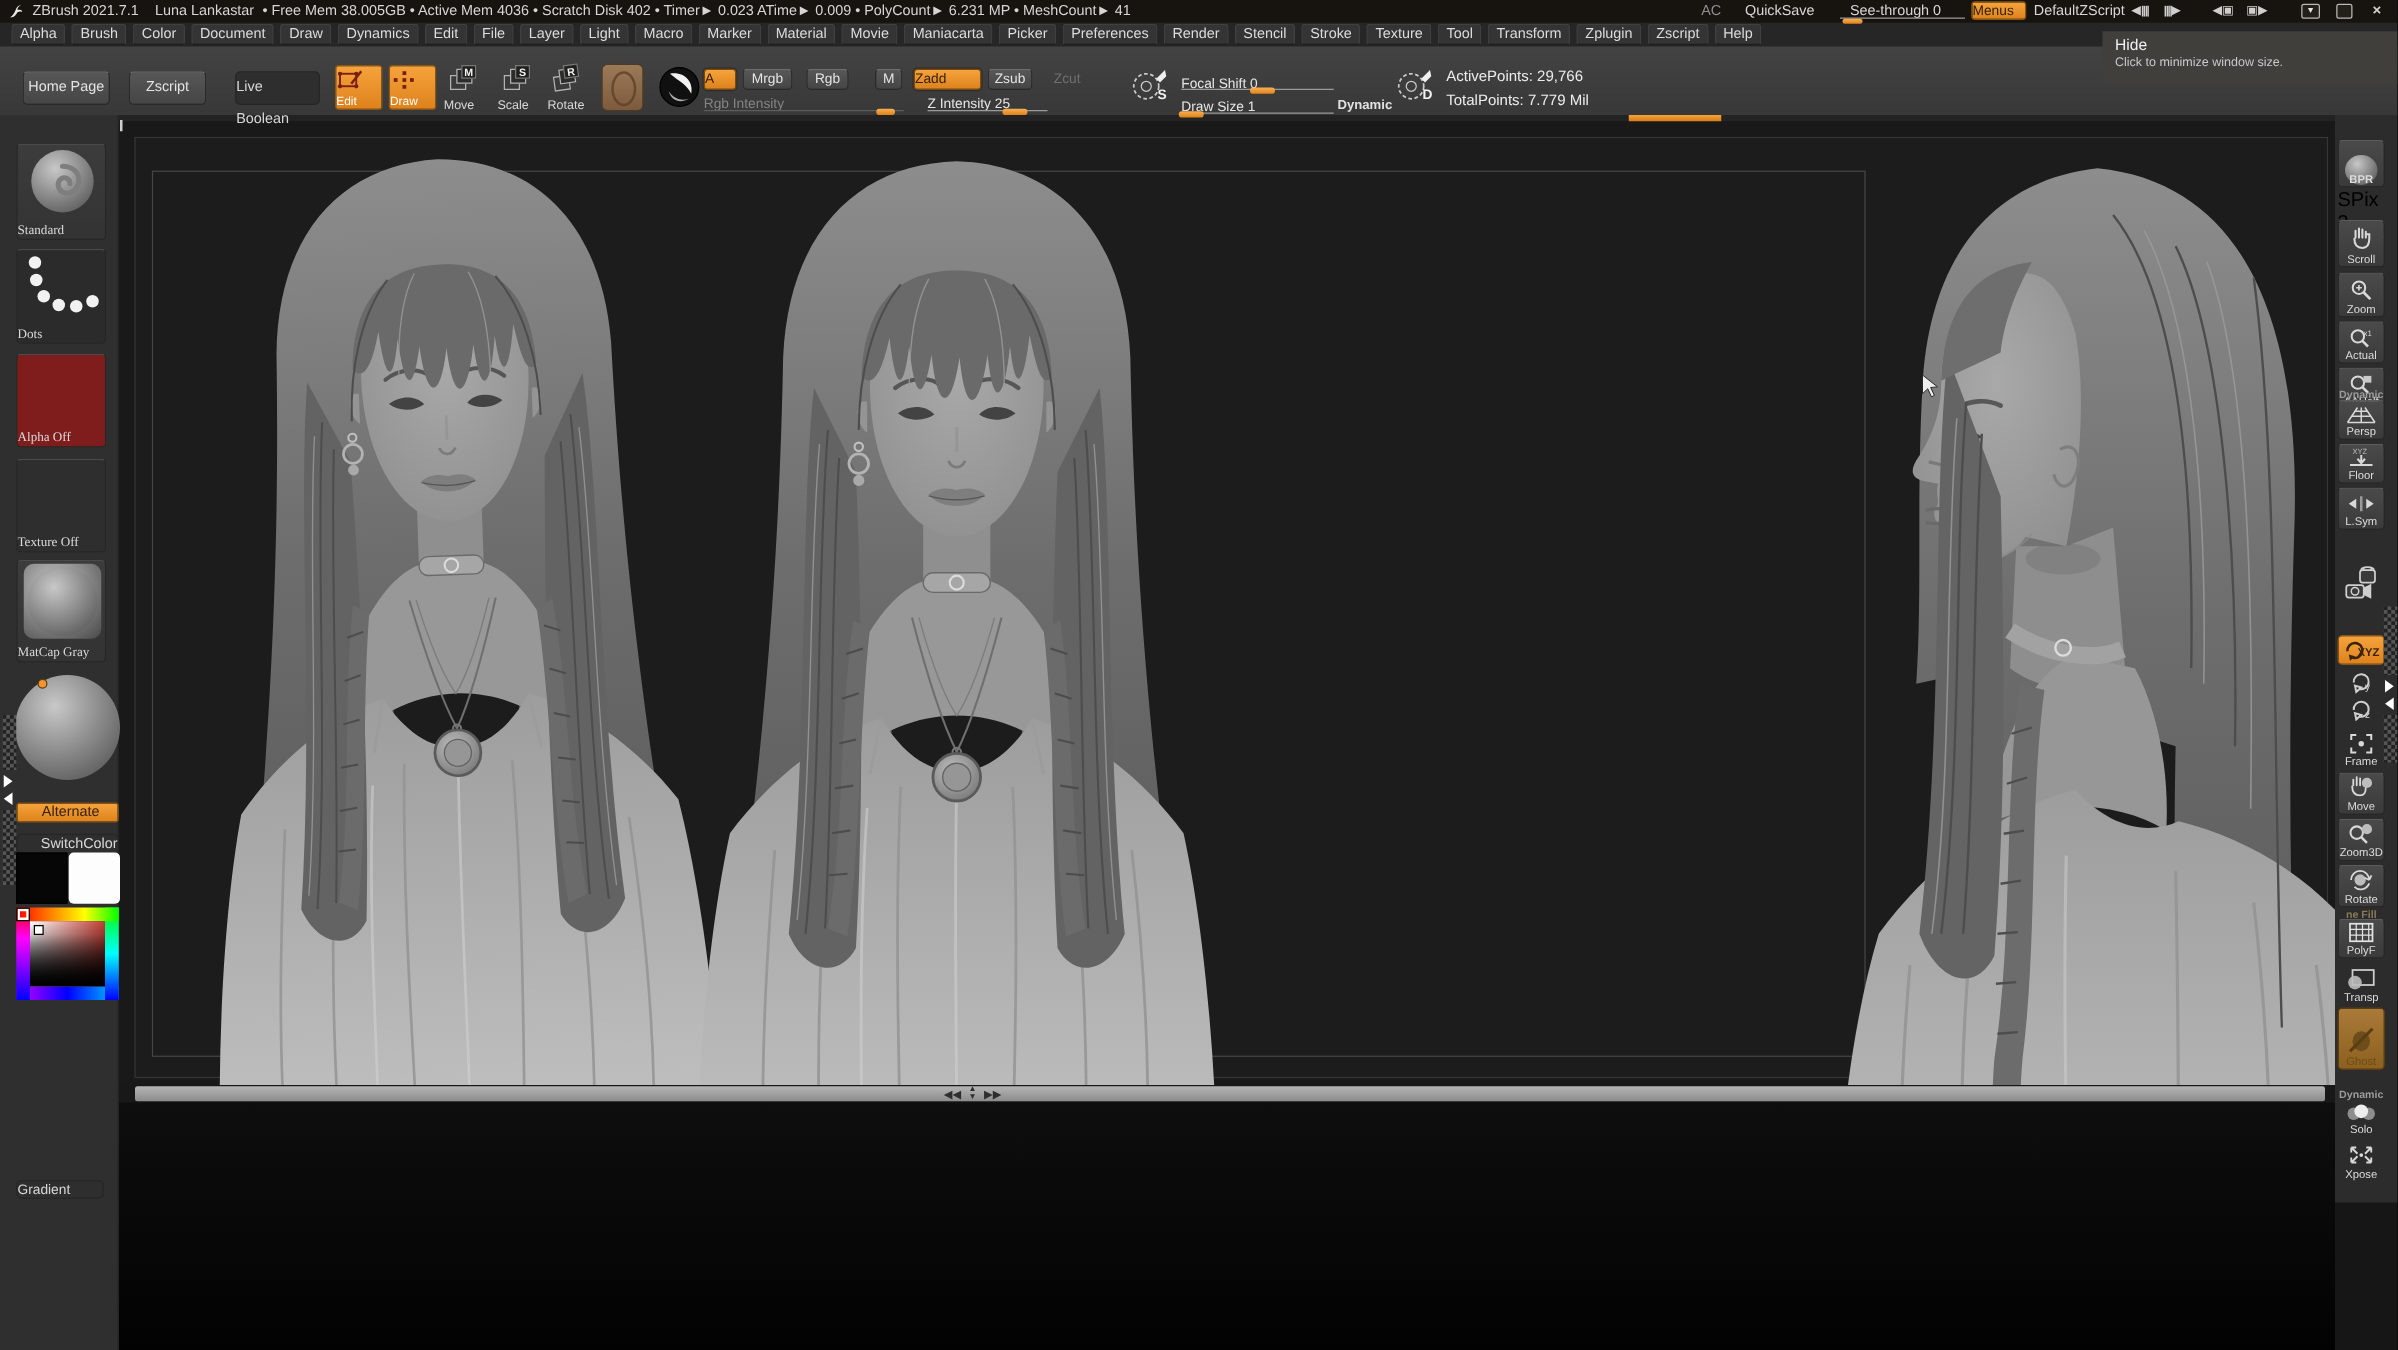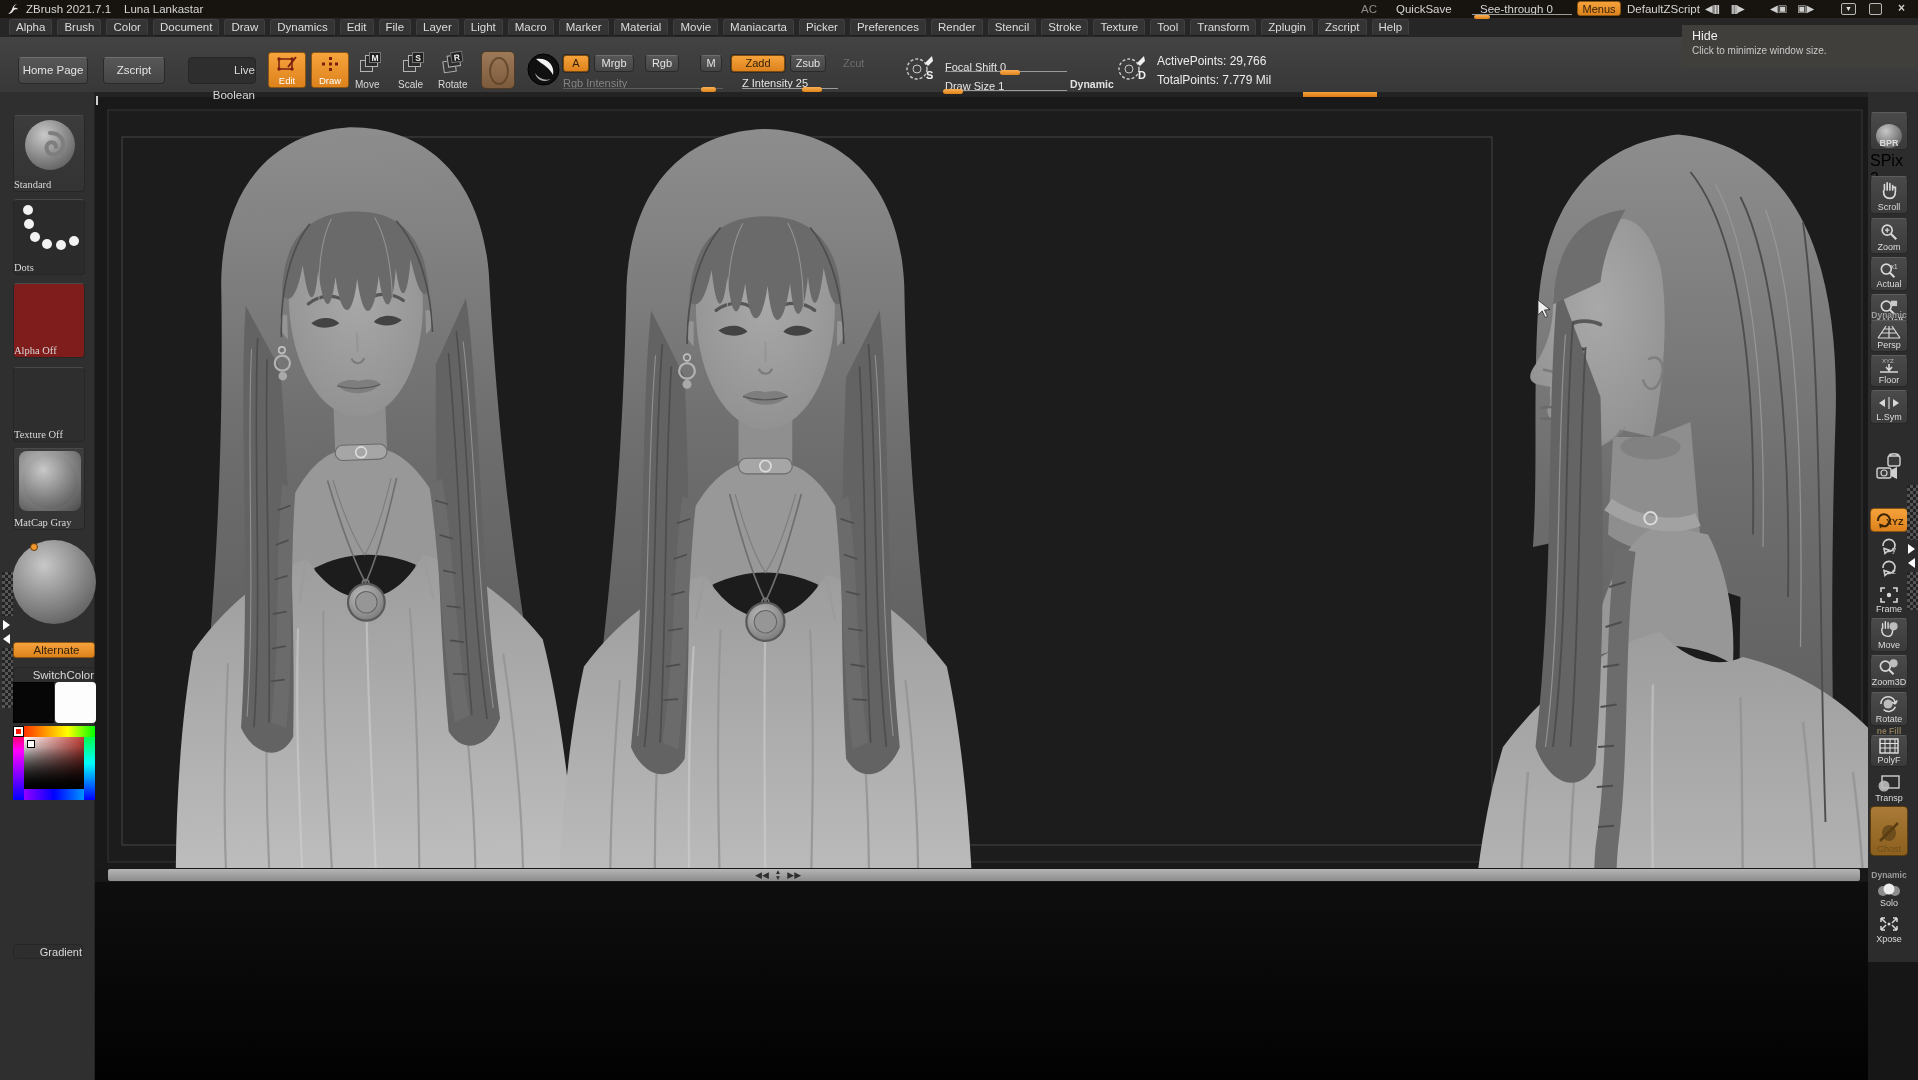--- a/index.html
+++ b/index.html
@@ -11,33 +11,33 @@
   
   #titlebar { left:0; top:0; width:1918px; height:18px; background:#17140f; color:#d6d6d6;
     font-size:11.5px; line-height:18px; white-space:nowrap; z-index:40; }
   #titlebar .t { position:absolute; top:0; }
   .dim { color:#8d8d8d; }
   .tb-ico { position:absolute; top:2px; color:#cfcfcf; font-size:10px; line-height:13px; }
   .bars { letter-spacing:-1px; font-weight:bold; font-size:9px; }
   .winbox { width:15px; height:12px; border:1px solid #b9b9b9; background:#23201a;
     text-align:center; font-size:7px; line-height:10px; color:#e5e5e5; border-radius:2px; }
   .btn-orange { background:linear-gradient(#f6a33c,#dd821d); color:#35220a; border:1px solid #8a5512;
-    border-radius:3px; text-align:center; }
+    border-radius:3px; }
 
   
   #menubar { left:0; top:18px; width:1918px; height:19px; background:#262626; z-index:30;
     padding-left:9px; display:flex; align-items:center; gap:5px; }
   .menu-item { background:#343434; border:1px solid #404040; border-bottom-color:#1d1d1d;
     border-radius:3px; color:#dcdcdc; font-size:11.5px; padding:0px 6px 1px 6px; line-height:14px; }
 
   
   #toolbar { left:0; top:37px; width:1918px; height:55px; background:linear-gradient(#434343,#383838); z-index:20; }
   .btn3d { background:linear-gradient(#575757,#454545); border:1px solid #2a2a2a; border-top-color:#6e6e6e;
     border-radius:4px; color:#e3e3e3; text-align:center; }
-  .btn-dark { background:#2e2e2e; border:1px solid #262626; border-radius:4px; color:#d8d8d8; text-align:right; }
+  .btn-dark { background:#2e2e2e; border:1px solid #262626; border-radius:4px; color:#d8d8d8; text-align:left; }
   .mini-btn { font-size:11px; line-height:14px; }
   .sl-label { font-size:11px; color:#e6e6e6; white-space:nowrap; }
   .sl-track { position:absolute; left:0; right:0; bottom:0; height:1px; background:#9a9a9a; }
   .sl-handle { position:absolute; width:20px; height:5px; border-radius:3px;
     background:linear-gradient(#f8b053,#e0821a); bottom:-3px; }
   .tool-label { position:absolute; font-size:10px; color:#d8d8d8; }
   .ico-sq { position:absolute; width:13px; height:12px; border:1px solid #b3b3b3; background:#3a3a3a; }
   .ico-sq .ltr { position:absolute; right:-6px; top:-5px; width:12px; height:11px; background:#20201f;
     color:#f0f0f0; font-size:8.5px; font-weight:bold; text-align:center; line-height:11px; border:1px solid #777; }
 
@@ -84,20 +84,21 @@
 <body>
 
 <div id="app">
 
   <div class="abs" id="titlebar">
     <svg class="abs" style="left:5px;top:2px" width="15" height="15" viewBox="0 0 20 20">
       <path d="M4,16 C7,14 9,11 10,8 C11,5 13,3 16,3 C13,4 12,6 12,8 C15,7 17,8 17,10 C14,9 12,10 11,12 C9,15 7,16 4,16 Z" fill="#e8e8e8"></path>
     </svg>
     <span class="t" style="left:26px">ZBrush 2021.7.1</span>
     <span class="t" style="left:124px">Luna Lankastar</span>
+    <span class="t" style="left:210px">• Free Mem 38.005GB • Active Mem 4036 • Scratch Disk 402 •  Timer► 0.023 ATime► 0.009 • PolyCount► 6.231 MP  • MeshCount► 41</span>
     <span class="t dim" style="left:1361px">AC</span>
     <span class="t" style="left:1396px">QuickSave</span>
     <span class="t" style="left:1480px">See-through 0</span>
     <div class="abs" style="left:1472px;top:14px;width:100px;height:1px;background:#9a9a9a"></div>
     <div class="abs" style="left:1474px;top:15px;width:16px;height:4px;border-radius:2px;background:linear-gradient(#f8b053,#e0821a)"></div>
     <div class="abs btn-orange" style="left:1577px;top:1px;width:44px;height:15px;font-size:11px;line-height:14px">Menus</div>
     <span class="t" style="left:1627px">DefaultZScript</span>
     <span class="tb-ico" style="left:1705px">◀<span class="bars">||||</span></span>
     <span class="tb-ico" style="left:1731px"><span class="bars">||||</span>▶</span>
     <span class="tb-ico" style="left:1770px">◀▣</span>

